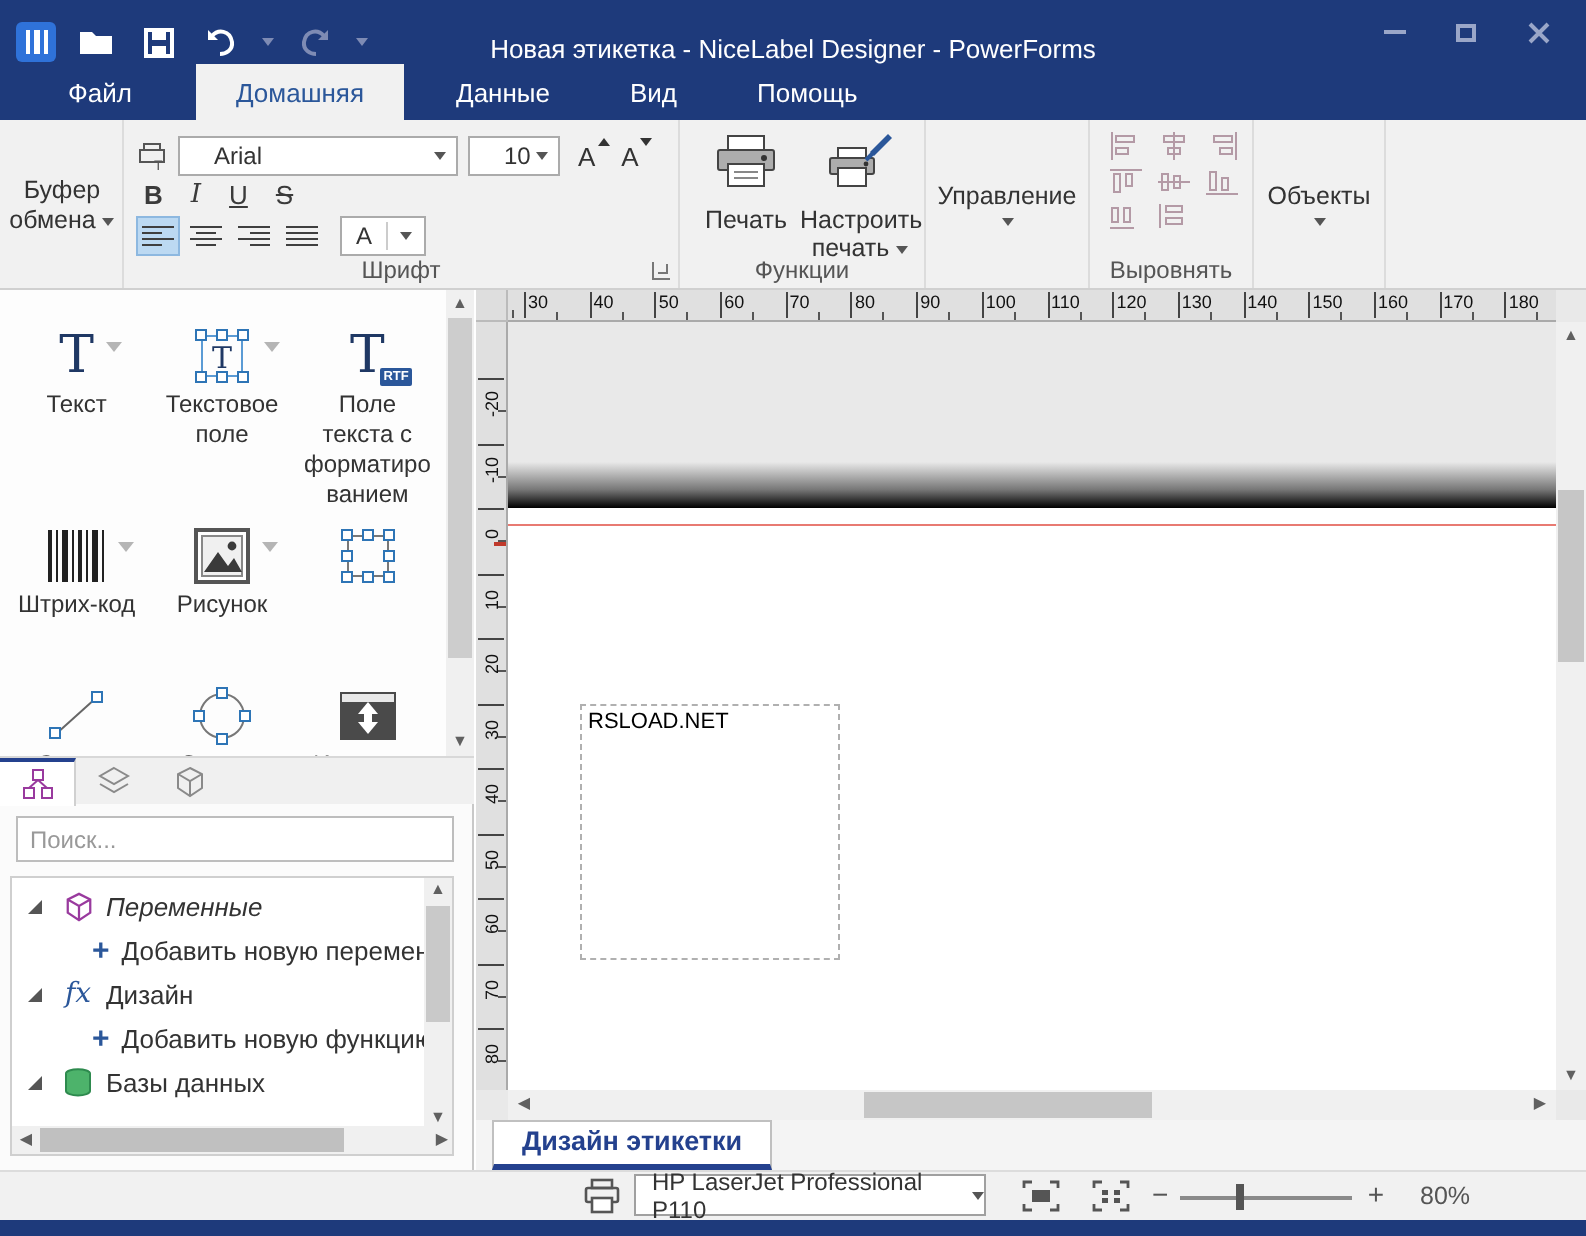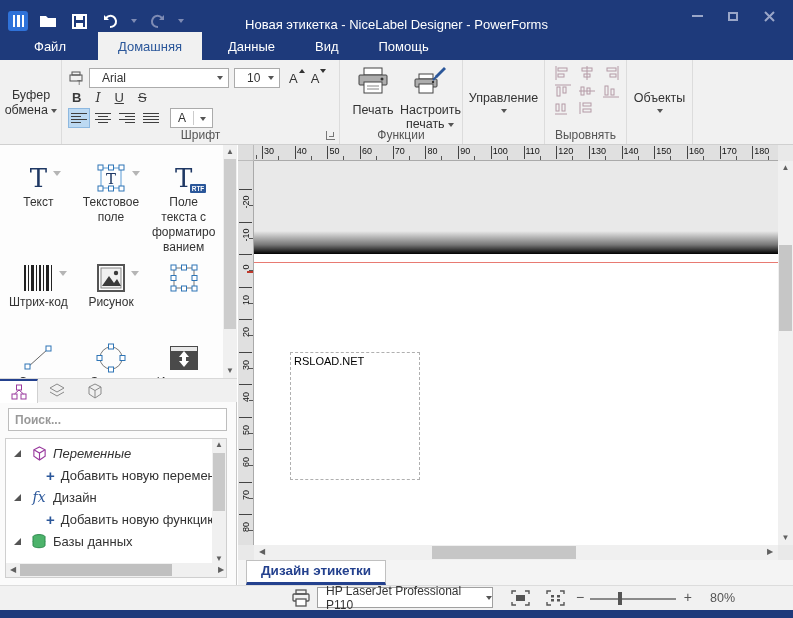--- a/index.html
+++ b/index.html
@@ -35,21 +35,21 @@
   .g-manage { left:463px; width:82px; }
   .g-align { left:545px; width:82px; }
   .g-objects { left:627px; width:66px; }
   .bigbtn-text { font-size:12.5px; color:#333; text-align:center; line-height:15px; }
   .caret { display:inline-block; width:0; height:0; border-left:3.5px solid transparent; border-right:3.5px solid transparent; border-top:4px solid #555; vertical-align:middle; }
   .clipbtn { position:absolute; left:0; top:28px; width:62px; text-align:center; }
   .managebtn,.objectsbtn { position:absolute; left:0; top:0; width:100%; height:84px; display:flex; flex-direction:column; align-items:center; justify-content:center; gap:3px; }
 
   .fontrow1 { position:absolute; left:6px; top:8px; display:flex; align-items:center; gap:5px; }
   .mini-printer { width:16px; height:14px; }
-  .combo { background:#fff; border:1px solid #ababab; height:20px; display:flex; align-items:center; font-size:12px; padding-left:12px; position:relative; }
+  .combo { background:#fff; border:1px solid #ababab; height:20px; display:flex; align-items:center; font-size:12px; padding-left:17px; position:relative; }
   .combo .caret { position:absolute; right:5px; }
   .combo-font { width:140px; }
   .combo-size { width:46px; }
   .fsz { font-size:13px; color:#333; position:relative; padding:0 4px; }
   .fsz .tri { position:absolute; top:-2px; right:-3px; width:0; height:0; border-left:3px solid transparent; border-right:3px solid transparent; }
   .tri-up { border-bottom:4px solid #333; }
   .tri-dn { border-top:4px solid #333; }
   .fontrow2 { position:absolute; left:10px; top:30px; display:flex; align-items:center; gap:14px; font-size:13px; color:#3b3b3b; }
   .fontrow2 .b { font-weight:bold; }
   .fontrow2 .i { font-style:italic; font-family:"DejaVu Serif", serif; }
@@ -90,21 +90,21 @@
   .tb-scroll { position:absolute; right:0; top:0; width:14px; height:233px; background:#f0f0f0; }
   .tb-scroll .thumb { position:absolute; left:1px; width:12px; background:#cdcdcd; }
 
   
   .minitabs { position:absolute; left:0; top:233px; width:237px; height:24px; background:#f0f0f0; border-top:1px solid #d8d8d8; display:flex; }
   .minitab { width:38px; height:24px; display:flex; align-items:center; justify-content:center; }
   .minitab.active { background:#fff; border-top:2px solid #24418e; border-right:1px solid #d0d0d0; }
 
   
   .searchwrap { position:absolute; left:0; top:257px; width:237px; height:36px; }
-  .searchwrap input { position:absolute; left:8px; top:6px; width:219px; height:23px; border:1px solid #bdbdbd; font-size:12px; padding:0 6px; font-family:"Liberation Sans", sans-serif; color:#333; background:#fff; outline:none;font-weight:bold; }
+  .searchwrap input { position:absolute; left:8px; top:6px; width:219px; height:23px; border:1px solid #bdbdbd; font-size:12px; padding:0 6px; font-family:"Liberation Sans", sans-serif; color:#333; background:#fff; outline:none; }
   .searchwrap input::placeholder { color:#999; }
 
   
   .treebox { position:absolute; left:5px; top:293px; width:222px; height:140px; border:1px solid #cfcfcf; background:#fff; overflow:hidden; }
   .trow { position:absolute; left:0; width:300px; height:22px; display:flex; align-items:center; font-size:13px; color:#333; white-space:nowrap; }
   .expander { width:0; height:0; border-bottom:7px solid #555; border-left:7px solid transparent; margin:0 8px 0 8px; }
   .ticon { width:20px; display:flex; justify-content:center; margin-right:4px; }
   .plus { color:#2b579a; font-weight:bold; font-size:15px; margin:0 6px 0 40px; }
   .fxicon { font-family:"DejaVu Serif", serif; font-style:italic; color:#2b579a; font-size:14px; }
   .tree-vscroll { position:absolute; right:0; top:0; width:14px; height:126px; background:#f0f0f0; }

